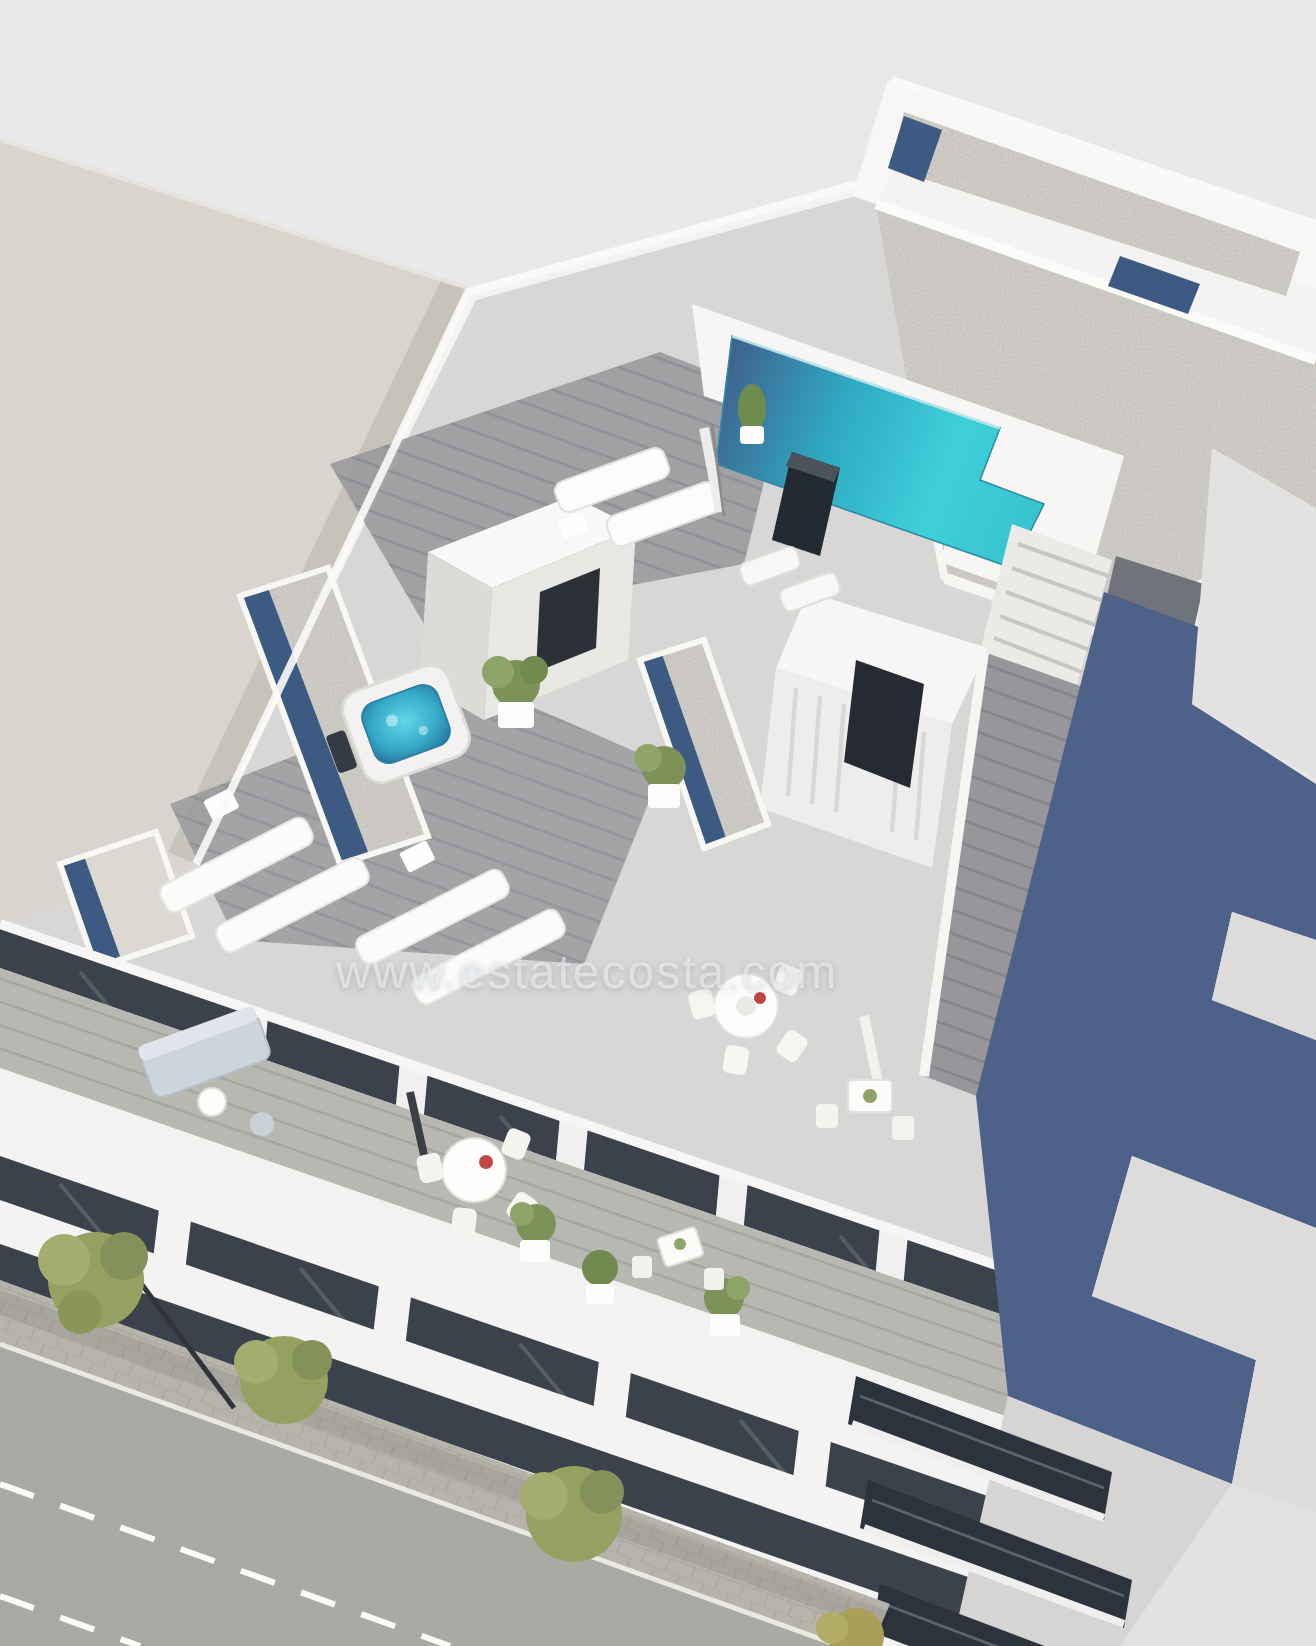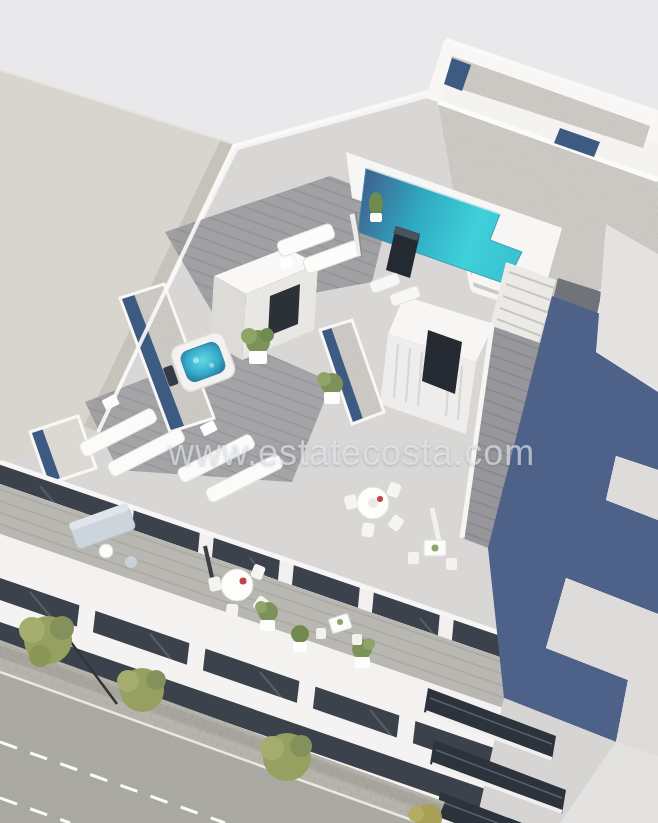--- a/index.html
+++ b/index.html
@@ -1,20 +1,20 @@
 <!DOCTYPE html>
 <html style="--bg: #e9e9ec; --neighbor-roof: #d8d5ce; --neighbor-wall: #c6c3bb; --building-white: #f4f3f1; --building-shade: #e4e3e0; --roof-deck: #d8d7d5; --gravel: #dcd9d2; --wood-deck: #97969a; --deck-light: #b9b7b2; --pool-bright: #3fd0da; --pool-deep: #3f6490; --skylight-blue: #3c5a82; --shadow-blue: #4d6189; --glass-dark: #3b424b; --louver-dark: #2d333d; --street: #a6a69e; --sidewalk: #b8b5ac; --tree-olive: #96a161; --spa-water: #36a9c8;"><head>
 <meta charset="utf-8">
 <style>
   html,body{margin:0;padding:0;background:#c9c9cc;}
   .stage{position:relative;width:658px;height:823px;overflow:hidden;
          font-family:"Liberation Sans",sans-serif;background:var(--bg,#e9e9ec);}
   .stage svg{position:absolute;inset:0;display:block;}
-  .watermark{position:absolute;left:168px;top:432px;width:340px;
-    font-size:36px;line-height:1.15;letter-spacing:1px;font-weight:400;
+  .watermark{position:absolute;left:168px;top:473px;width:340px;
+    font-size:24px;line-height:1.15;letter-spacing:1px;font-weight:400;
     color:rgba(238,241,245,0.62);text-shadow:0 1px 3px rgba(70,82,105,0.28);
     white-space:nowrap;user-select:none;}
 </style>
 </head>
 <body>
 
 <div class="stage">
 <svg viewBox="0 0 658 823" width="658" height="823">
   <defs>
     <linearGradient id="poolGrad" x1="360" y1="195" x2="520" y2="255" gradientUnits="userSpaceOnUse">

